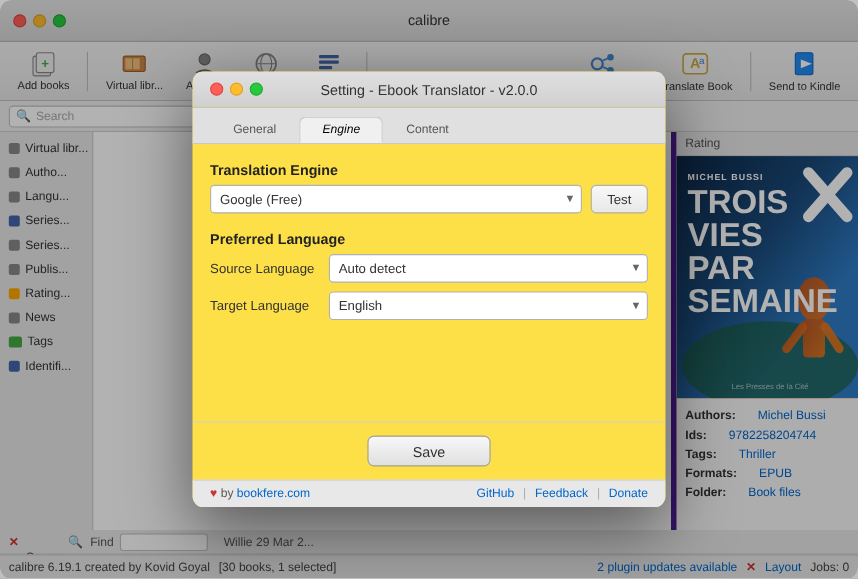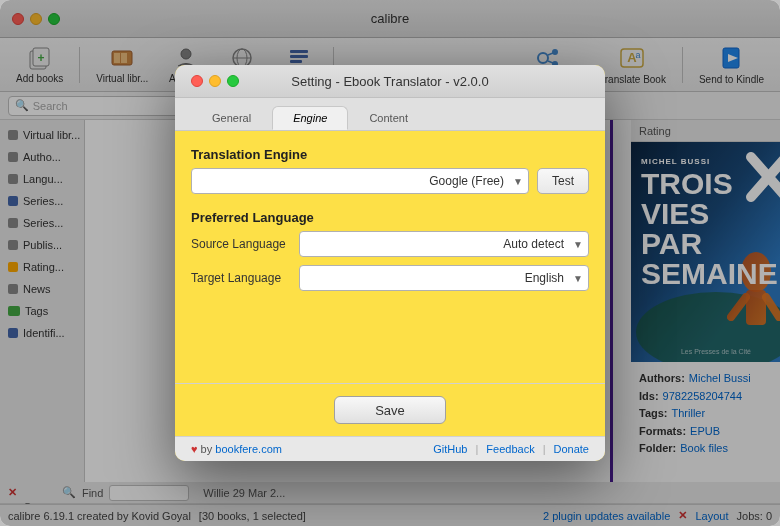--- a/index.html
+++ b/index.html
@@ -182,26 +182,25 @@
       flex: 1;
       background: white;
       position: relative;
       overflow: hidden;
     }
 
     
     .book-detail {
       width: 170px;
       background: #f8f8f8;
-      border-left: 3px solid #4c1d95;
+      border-left: 5px solid #4c1d95;
       display: flex;
       flex-direction: column;
       flex-shrink: 0;
       overflow: hidden;
-      padding-left: 18px;
     }
     .rating-bar {
       background: #e8e8e8;
       height: 22px;
       display: flex;
       align-items: center;
       padding: 0 8px;
       font-size: 11px;
       color: #555;
       border-bottom: 1px solid #d0d0d0;
@@ -224,21 +223,21 @@
       position: relative;
     }
 
     .book-meta {
       padding: 8px;
       font-size: 11px;
       line-height: 1.6;
     }
     .book-meta-row {
       display: flex;
-      gap: 4px;
+      gap: 20px;
       align-items: flex-end;
     }
     .book-meta-label {
       font-weight: 600;
       color: #333;
       flex-shrink: 0;
     }
     .book-meta-value {
       color: #0066cc;
     }
@@ -357,21 +356,20 @@
       width: 100%;
       height: 26px;
       border: 1px solid #b0b0b0;
       border-radius: 4px;
       background: white;
       padding: 0 24px 0 8px;
       font-size: 12px;
       color: #333;
       appearance: none;
       cursor: pointer;
-      text-align: right;
     }
     .select-arrow {
       position: absolute;
       right: 6px;
       top: 50%;
       transform: translateY(-50%);
       font-size: 10px;
       color: #666;
       pointer-events: none;
     }

